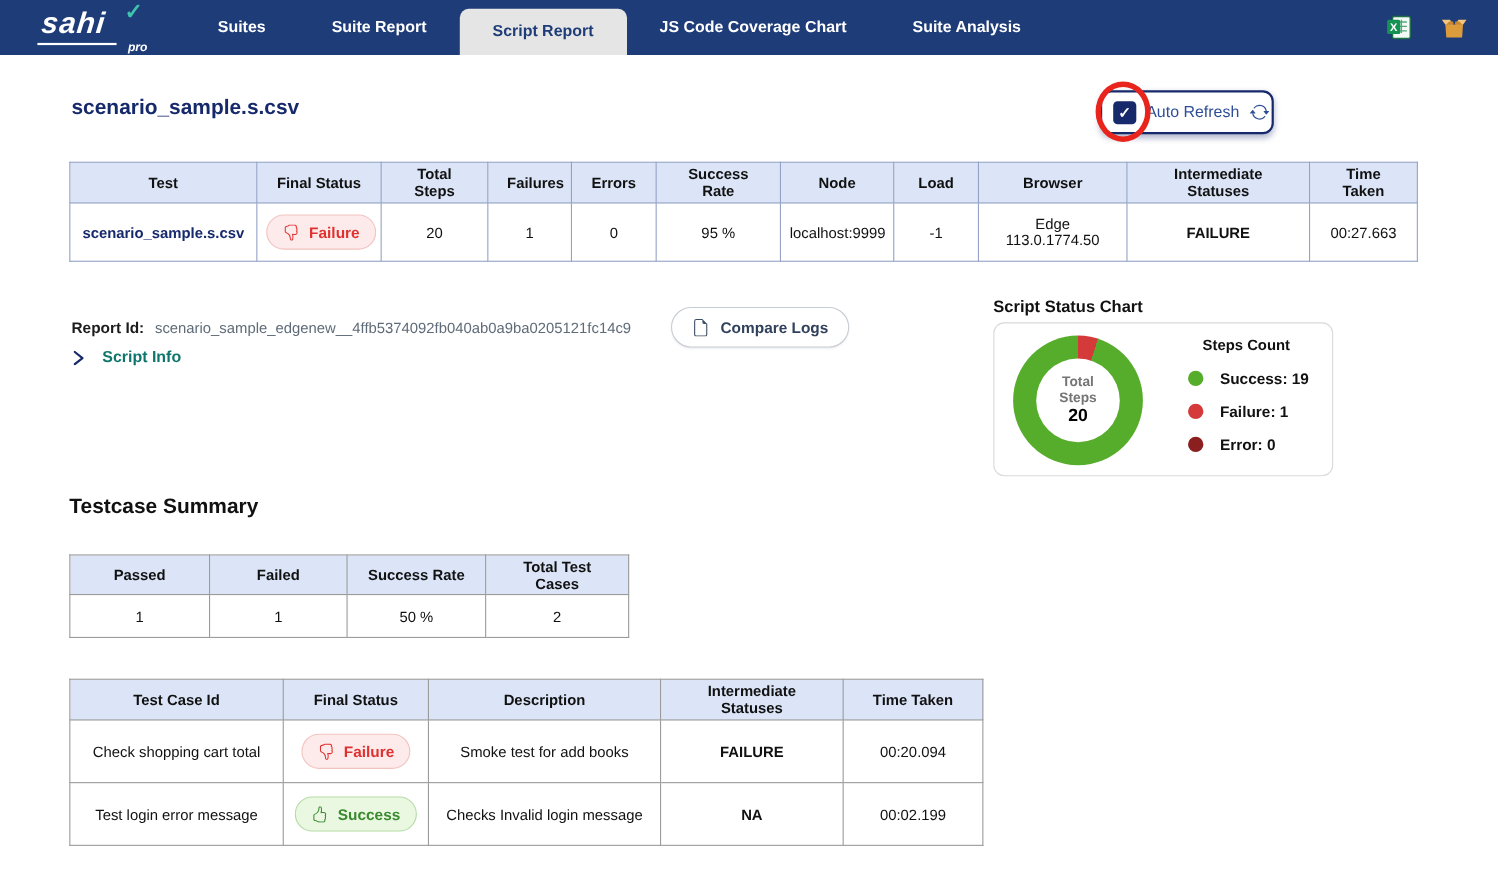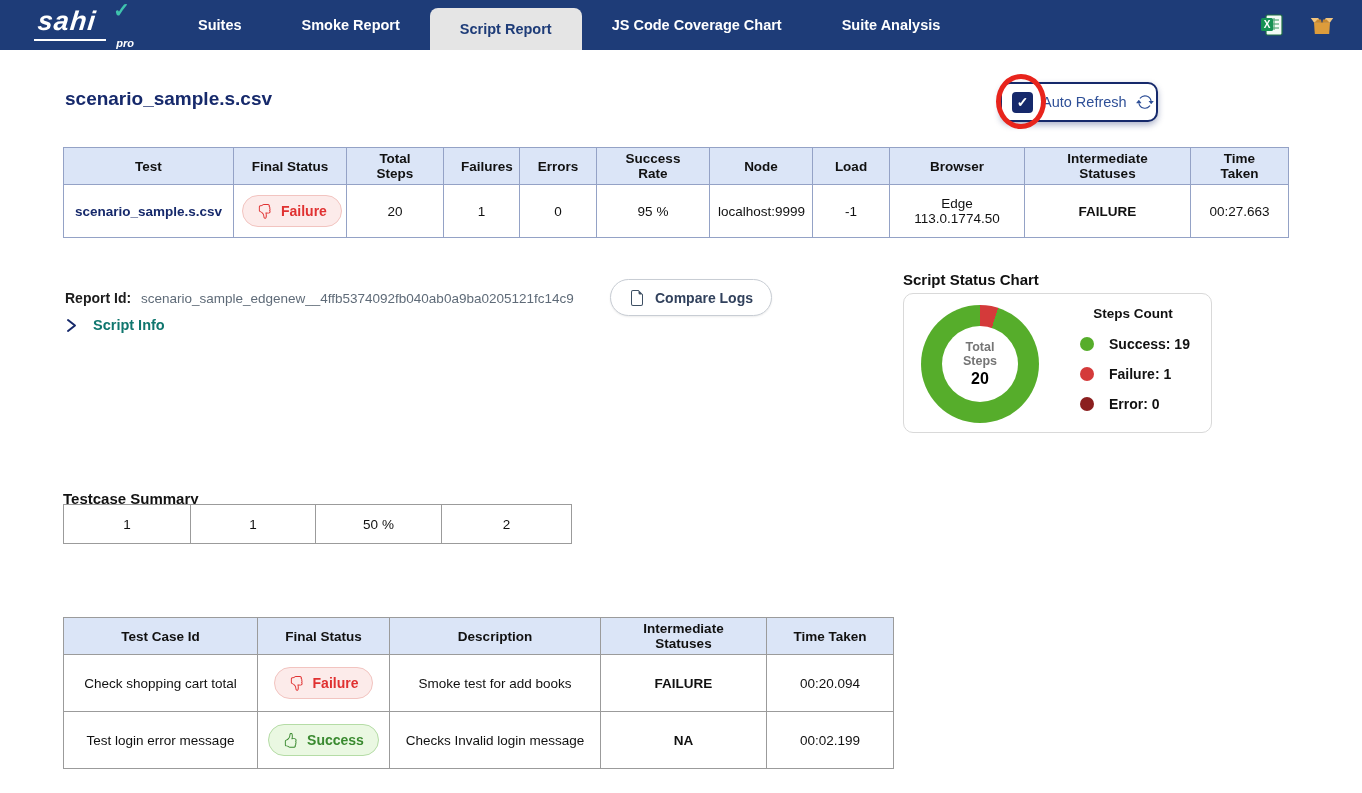--- a/index.html
+++ b/index.html
@@ -84,35 +84,35 @@
     display: flex; flex-direction: column; align-items: center; justify-content: center; }
   .hole-label { font-size: 12.5px; font-weight: bold; color: #757575; text-align: center;
     line-height: 1.15; width: 56px; }
   .hole-value { font-size: 16px; font-weight: bold; color: #000; margin-top: 2px; }
   .legend { position: absolute; left: 156px; top: 12px; width: 146px; }
   .legend-title { font-size: 13.5px; font-weight: bold; text-align: center; margin-bottom: 15px; }
   .legend-item { display: flex; align-items: center; gap: 15px; margin-bottom: 14px; margin-left: 20px; }
   .dot { width: 14px; height: 14px; border-radius: 50%; flex: none; }
   .legend-label { font-size: 14px; font-weight: bold; }
 
-  .summary-title { position: absolute; left: 63px; top: 490px; font-size: 15px; font-weight: bold; }
+  .summary-title { position: absolute; left: 63px; top: 450px; font-size: 19px; font-weight: bold; }
 </style>
 </head>
 <body>
 
 <div class="navbar">
   <div class="logo">
     <span class="logo-main">sahi</span>
     <span class="logo-check">✓</span>
     <span class="logo-underline"></span>
     <span class="logo-sub">pro</span>
   </div>
   <div class="tabs">
     <div class="tab">Suites</div>
-    <div class="tab">Smoke Report</div>
+    <div class="tab">Suite Report</div>
     <div class="tab active">Script Report</div>
     <div class="tab">JS Code Coverage Chart</div>
     <div class="tab">Suite Analysis</div>
   </div>
   <div class="nav-icons">
     <svg class="nav-icon" viewBox="0 0 24 24">
       <rect x="6" y="2" width="16" height="20" rx="1.5" fill="#f2faf5" stroke="#1f7145" stroke-width="1.2"></rect>
       <line x1="10" y1="7" x2="19" y2="7" stroke="#57a879" stroke-width="1.2"></line>
       <line x1="10" y1="11" x2="19" y2="11" stroke="#57a879" stroke-width="1.2"></line>
       <line x1="10" y1="15" x2="19" y2="15" stroke="#57a879" stroke-width="1.2"></line>
@@ -240,20 +240,26 @@
 
 <div class="summary-title">Testcase Summary</div>
 <table class="t2">
   <colgroup>
     <col style="width:127px">
       <col style="width:125px">
       <col style="width:126px">
       <col style="width:130px">
   </colgroup>
   <tbody>
+      <tr>
+    <th>Passed</th>
+    <th>Failed</th>
+    <th>Success Rate</th>
+    <th>Total Test Cases</th>
+  </tr>
   <tr>
     <td>1</td>
     <td>1</td>
     <td>50 %</td>
     <td>2</td>
   </tr>
 </tbody>
   </table>
 
 <table class="t3">

